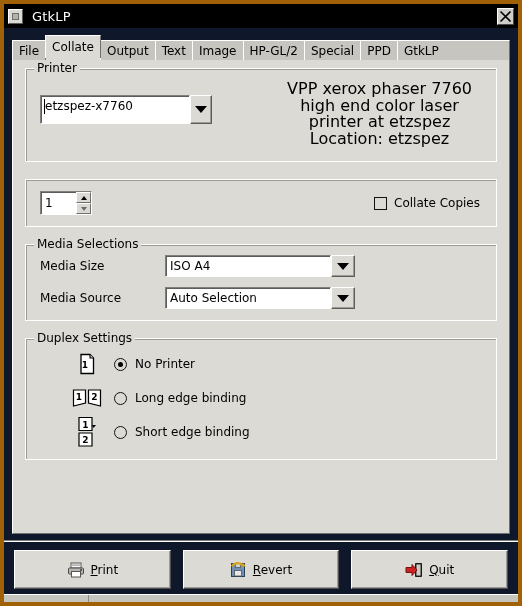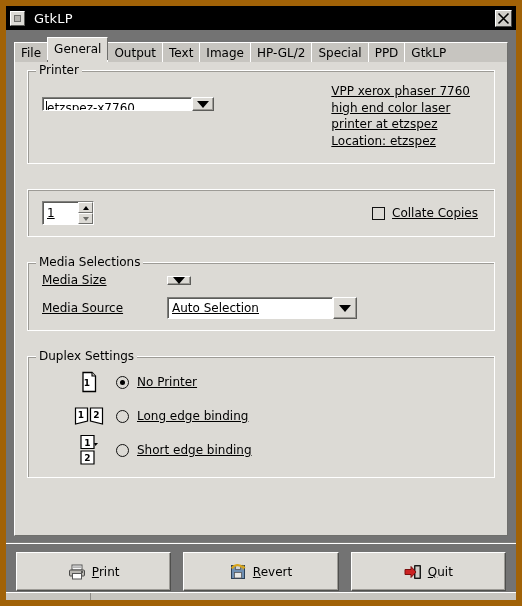--- a/index.html
+++ b/index.html
@@ -15,22 +15,22 @@
     font-size: 12px;
     color: #000;
     -webkit-font-smoothing: antialiased;
   }
 
   
   #window {
     width: 522px;
     height: 606px;
     box-sizing: border-box;
-    background: #737373;
-    border: 6px solid #a16207;
+    background: #0f172a;
+    border: 4px solid #a16207;
     position: relative;
   }
 
   
   #titlebar {
     height: 24px;
     background: #000000;
     display: flex;
     align-items: center;
     padding: 0 2px;
@@ -136,44 +136,43 @@
     position: relative;
     z-index: 1;
     padding: 10px 12px 0 12px;
   }
 
   
   .frame {
     border: 1px solid #ffffff;
     box-shadow: inset 1px 1px 0 #9d9b96;
     position: relative;
-    margin-bottom: 25px;
-    box-sizing: border-box;
-    text-decoration: underline;
+    margin-bottom: 17px;
+    box-sizing: border-box;
   }
   .frame > .frame-title {
     position: absolute;
     top: -7px;
     left: 8px;
     background: #dcdad5;
     padding: 0 3px;
     font-size: 12px;
     line-height: 12px;
   }
   .frame-body { padding: 12px 10px 10px 10px; }
 
   
   .entry {
     background: #ffffff;
     border: 1px solid #7f7f7c;
     border-right-color: #ffffff;
     border-bottom-color: #ffffff;
     box-shadow: inset 1px 1px 0 #5c5c59;
     box-sizing: border-box;
-    height: 14px;
+    height: 29px;
     line-height: 21px;
     padding: 0 4px;
     font-size: 12px;
     overflow: hidden;
     white-space: nowrap;
     position: relative;
   }
   .entry .caret {
     position: absolute;
     left: 3px; top: 3px;
@@ -202,23 +201,24 @@
     border-right: 6px solid transparent;
     border-top: 7px solid #000000;
   }
 
   
   #printer-row { display: flex; align-items: flex-start; }
   #printer-combo { width: 172px; margin-left: 4px; margin-top: 14px; }
   #printer-desc {
     margin-left: auto;
     margin-right: 14px;
-    font-size: 12px;
+    font-size: 16px;
     line-height: 16.5px;
     white-space: pre-line;
+    text-align: center;
   }
 
   
   #copies-row { display: flex; align-items: center; }
   .spin {
     display: flex;
     width: 52px;
     background: #ffffff;
     border: 1px solid #7f7f7c;
     border-right-color: #ffffff;
@@ -378,21 +378,21 @@
     <div id="close-btn">
       <svg width="13" height="13" viewBox="0 0 13 13">
         <path d="M1.5 1.5 L11.5 11.5 M11.5 1.5 L1.5 11.5" stroke="#000" stroke-width="1.6" fill="none"></path>
       </svg>
     </div>
   </div>
 
   <div id="notebook">
     <div id="tabrow">
       <div class="tab"><span>File</span></div>
-      <div class="tab active"><span>General</span></div>
+      <div class="tab active"><span>Collate</span></div>
       <div class="tab"><span>Output</span></div>
       <div class="tab"><span>Text</span></div>
       <div class="tab"><span>Image</span></div>
       <div class="tab"><span>HP-GL/2</span></div>
       <div class="tab"><span>Special</span></div>
       <div class="tab"><span>PPD</span></div>
       <div class="tab"><span>GtkLP</span></div>
       <div id="tabfill"></div>
     </div>
 
@@ -441,20 +441,23 @@
         </div>
       </div>
 
       <div class="frame">
         <div class="frame-title">Media Selections</div>
         <div class="frame-body" style="padding-top:10px;padding-bottom:6px;">
 
           <div class="media-row">
             <div class="media-label">Media Size</div>
             <div class="combo media-combo">
+              <div class="entry">
+                <span>ISO A4</span>
+              </div>
               <div class="arrow-btn">
                 <span class="tri-down"></span>
               </div>
             </div>
           </div>
 
           <div class="media-row">
           </div>
 
           <div class="media-row">

